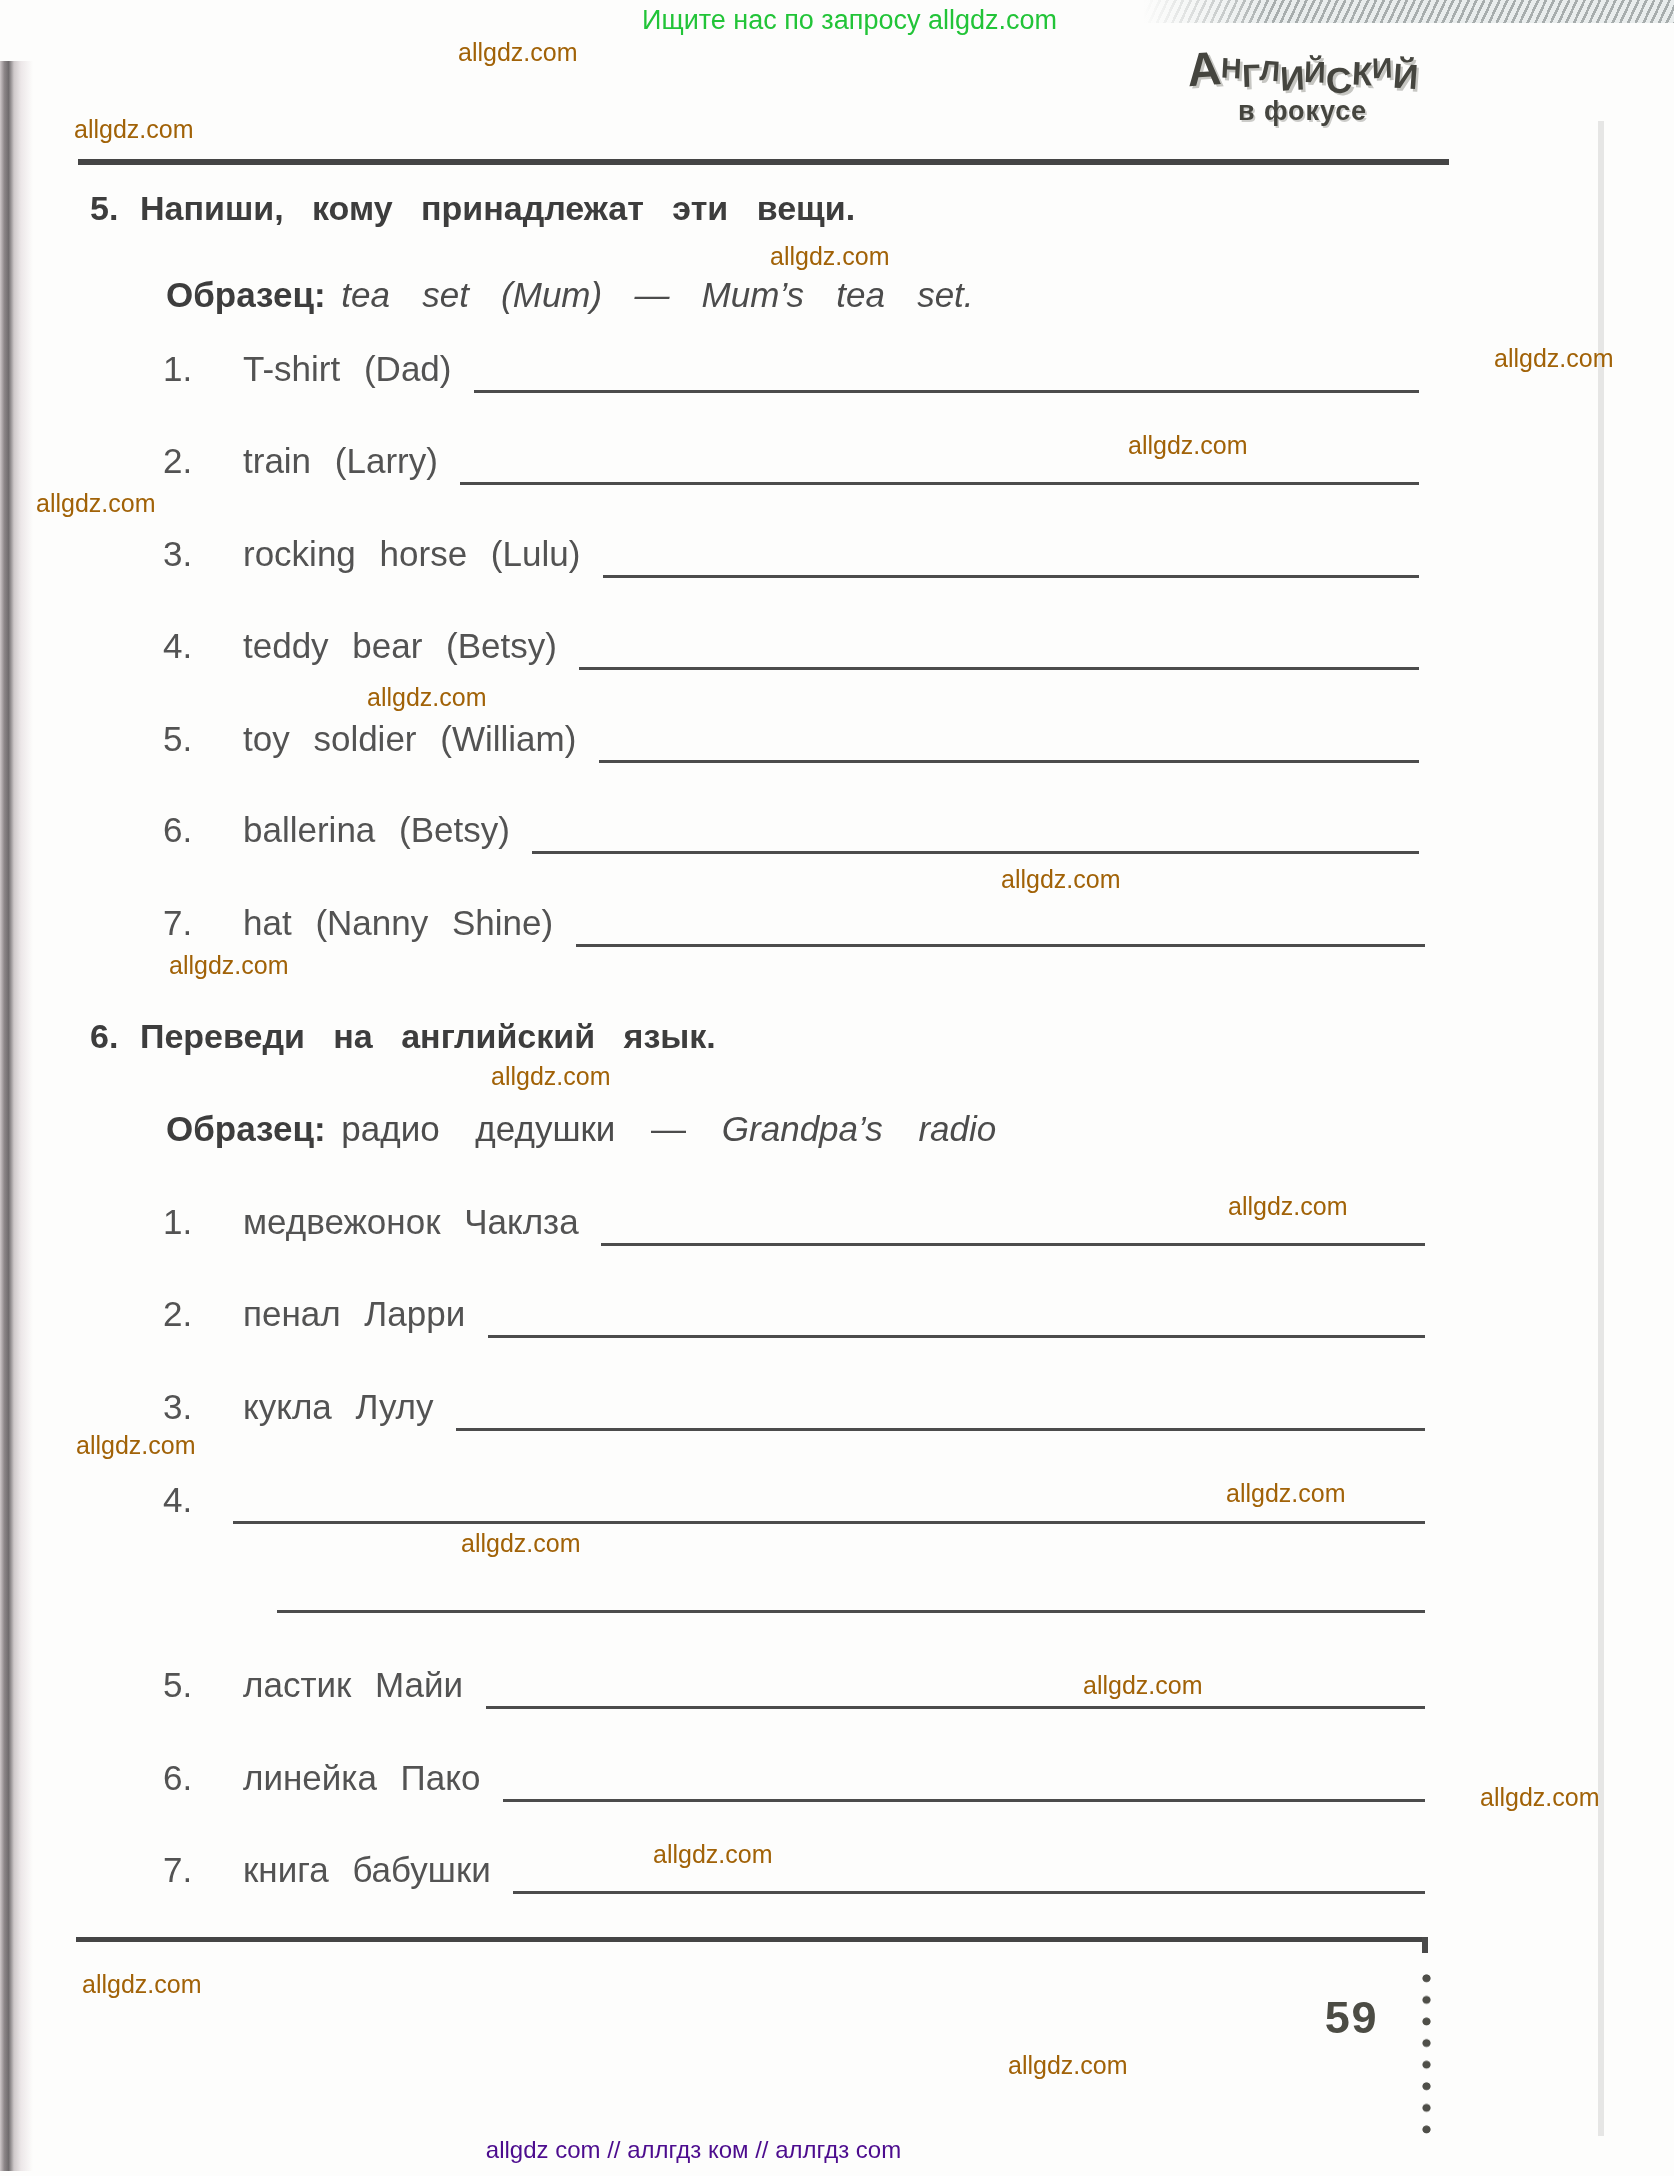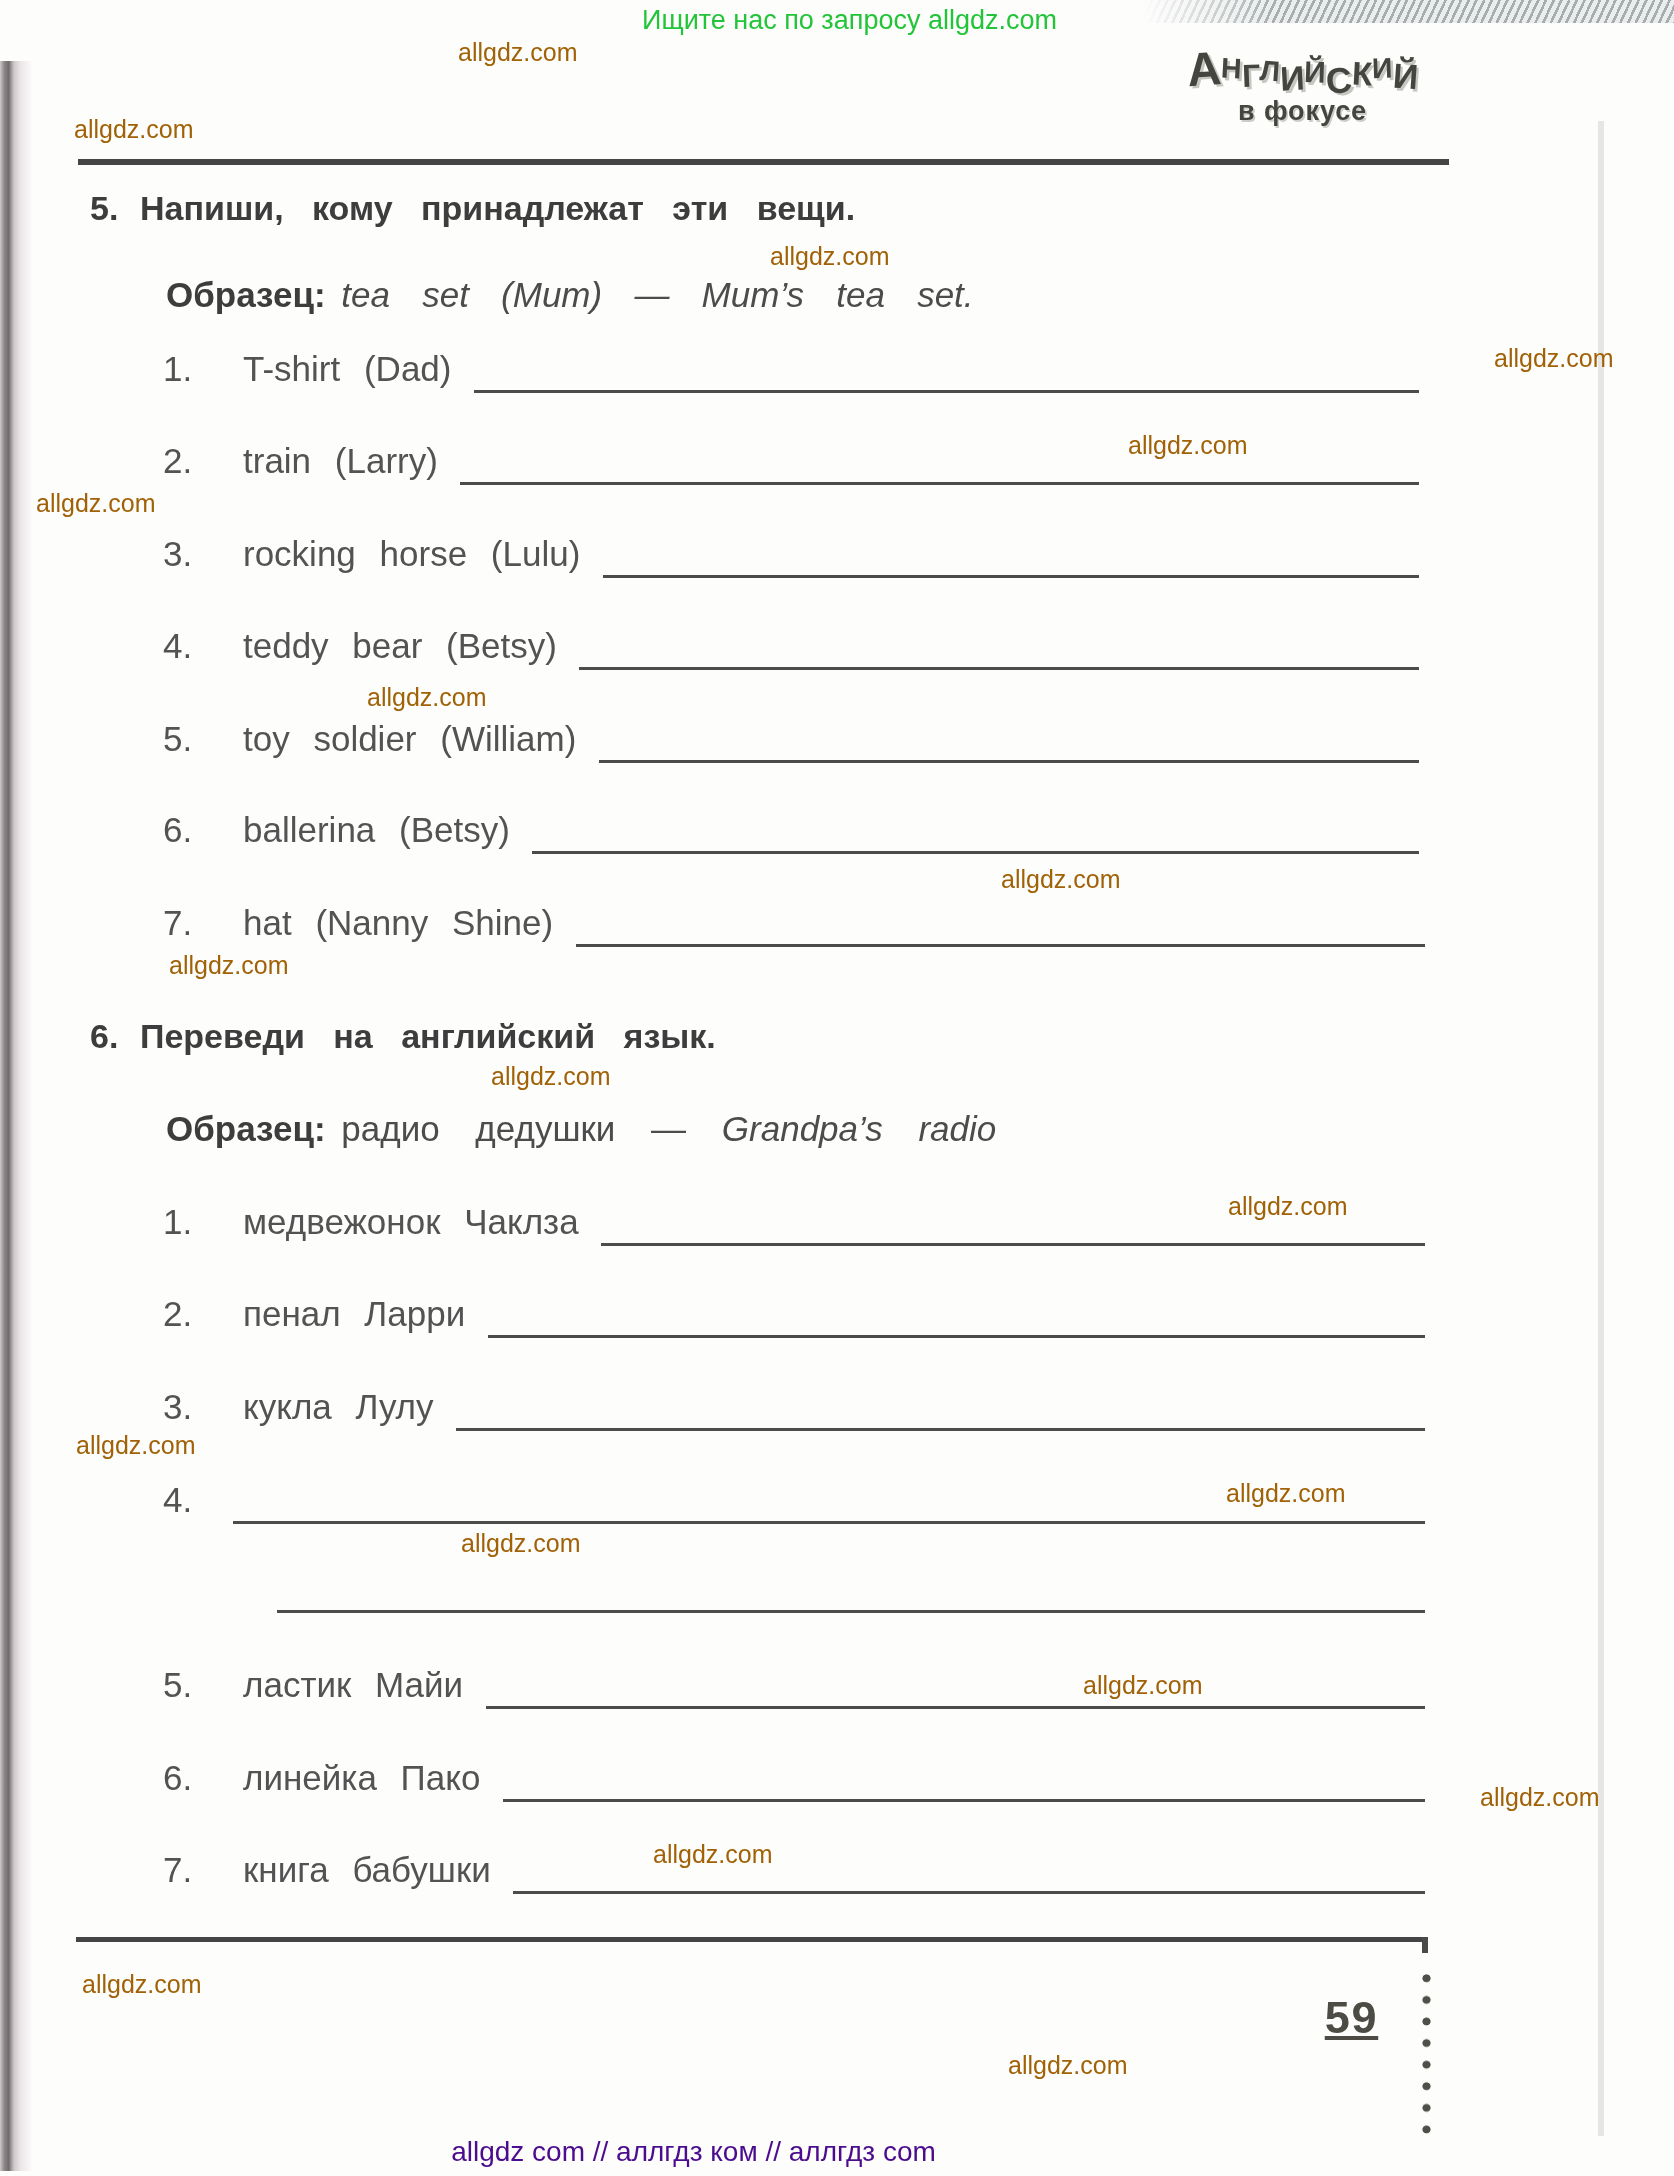--- a/index.html
+++ b/index.html
@@ -36,21 +36,21 @@
   
   .wm{
     position:absolute;font-size:25px;color:#a16207;white-space:nowrap;
   }
   .promo{
     position:absolute;left:0;top:5.2px;width:1675px;text-align:center;
     font-size:27px;font-weight:400;
   }
   .footer-line{
     position:absolute;left:0;top:2136px;width:1387px;text-align:center;
-    font-size:28px;
+    font-size:24px;
   }
   
   .logo{position:absolute;left:1173px;top:45px;width:259px;text-align:center;color:#45453f;}
   .logo-l1{font-weight:bold;white-space:nowrap;line-height:1;}
   .logo-l1 span{display:inline-block;text-shadow:2.6px 2.6px 0 rgba(130,130,124,.45);}
   .logo-l2{font-weight:bold;font-size:27px;margin-top:3.5px;letter-spacing:0.9px;text-shadow:1.7px 1.7px 0 rgba(130,130,124,.4);}
   
   .ex-header{
     position:absolute;display:flex;align-items:baseline;
     font-weight:bold;font-size:34px;color:#3d3d3d;word-spacing:19px;white-space:nowrap;
@@ -71,21 +71,21 @@
   .blank{
     flex:1;min-width:52px;height:0;
     border-bottom:3.5px solid #4c4c4c;
     margin-left:22.5px;transform:translateY(12px);
   }
   .blank-extra{
     position:absolute;height:0;border-bottom:3.5px solid #4c4c4c;
   }
   .pagenum{
     position:absolute;left:1304px;top:1992px;width:95px;text-align:center;
-    font-size:45px;font-weight:bold;color:#4c4c44;letter-spacing:1.7px;text-decoration:underline;
+    font-size:45px;font-weight:bold;color:#4c4c44;letter-spacing:1.7px;
   }
 </style>
 </head>
 <body>
 
 <div id="canvas">
 
   <div class="spine"></div>
   <div class="halftone"></div>
   <div class="page-edge"></div>

